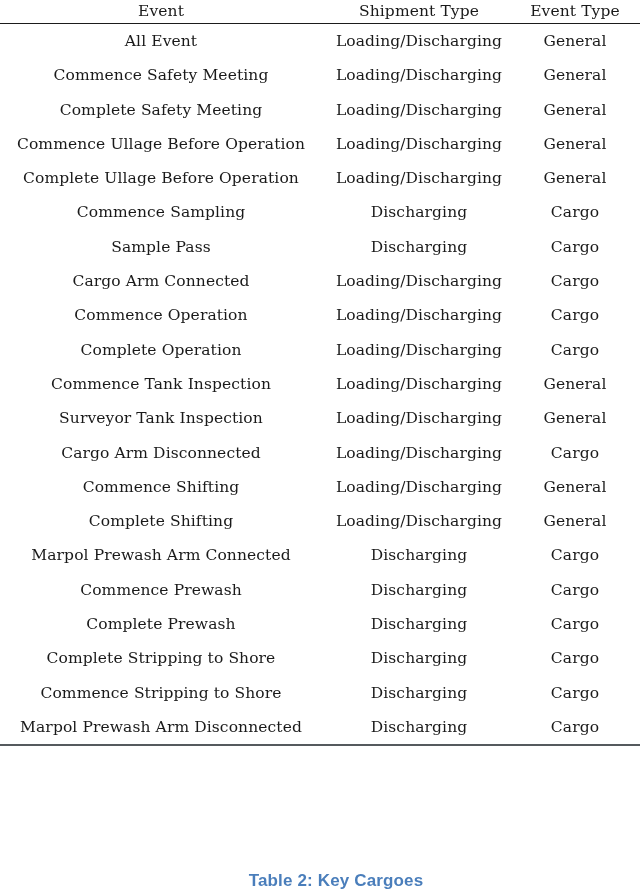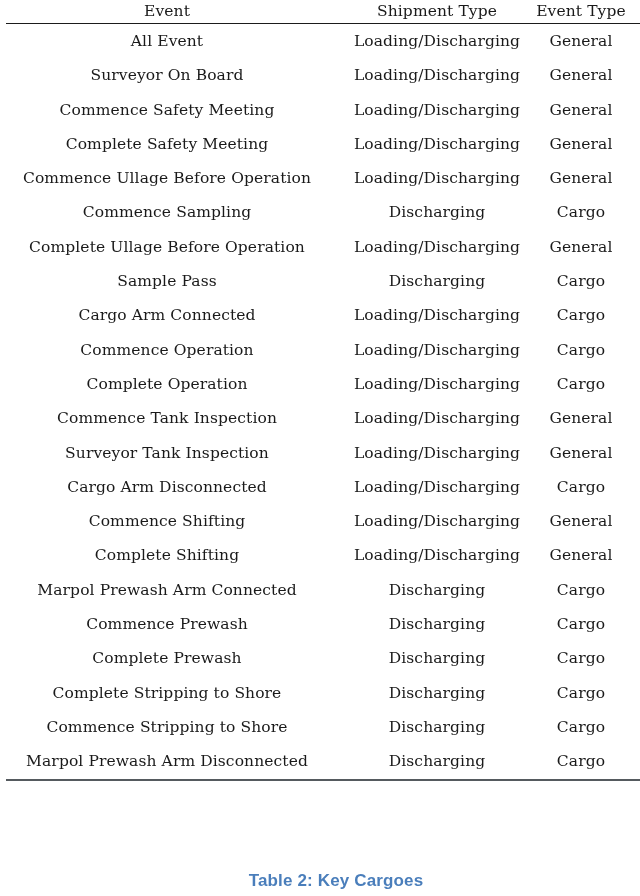--- a/index.html
+++ b/index.html
@@ -24,21 +24,20 @@
     width: 640px;
     height: 896px;
   }
 
   
   .table-wrap {
     position: absolute;
     left: 0;
     top: 0;
     width: 620px;
-    padding-left: 6px;
   }
 
   table.booktabs {
     border-collapse: collapse;
     width: 640px;
     table-layout: fixed;
   }
 
   table.booktabs col.c-event      { width: 324px; }
   table.booktabs col.c-shipment   { width: 186px; }
@@ -73,21 +72,21 @@
   table.booktabs tbody tr:last-child td {
     border-bottom: 2.2px solid #555a5e;
   }
 
   .cell-event     { font-size: 15.5px; }
   .cell-shipment  { font-size: 15.5px; }
   .cell-eventtype { font-size: 15.5px; }
 
   
   .col-off-event     { position: relative; left: -1px; }
-  .col-off-shipment  { position: relative; left: 14px; }
+  .col-off-shipment  { position: relative; left: 2px; }
   .col-off-eventtype { position: relative; left: 0px; }
 
   
   .caption {
     position: absolute;
     left: 16px;
     top: 871px;
     width: 640px;
     text-align: center;
     font-family: "Liberation Sans", "DejaVu Sans", sans-serif;
@@ -122,48 +121,43 @@
           </th>
         </tr>
       </thead>
       <tbody id="table-body">
           <tr>
             <td class="cell-event"><span class="col-off-event">All Event</span></td>
             <td class="cell-shipment"><span class="col-off-shipment">Loading/Discharging</span></td>
             <td class="cell-eventtype"><span class="col-off-eventtype">General</span></td>
           </tr>
           <tr>
-            <td class="cell-event"><span class="col-off-event">Surveyor On Board</span></td>
-            <td class="cell-shipment"><span class="col-off-shipment">Loading/Discharging</span></td>
-            <td class="cell-eventtype"><span class="col-off-eventtype">General</span></td>
-          </tr>
-          <tr>
             <td class="cell-event"><span class="col-off-event">Commence Safety Meeting</span></td>
             <td class="cell-shipment"><span class="col-off-shipment">Loading/Discharging</span></td>
             <td class="cell-eventtype"><span class="col-off-eventtype">General</span></td>
           </tr>
           <tr>
             <td class="cell-event"><span class="col-off-event">Complete Safety Meeting</span></td>
             <td class="cell-shipment"><span class="col-off-shipment">Loading/Discharging</span></td>
             <td class="cell-eventtype"><span class="col-off-eventtype">General</span></td>
           </tr>
           <tr>
             <td class="cell-event"><span class="col-off-event">Commence Ullage Before Operation</span></td>
             <td class="cell-shipment"><span class="col-off-shipment">Loading/Discharging</span></td>
             <td class="cell-eventtype"><span class="col-off-eventtype">General</span></td>
           </tr>
           <tr>
+            <td class="cell-event"><span class="col-off-event">Complete Ullage Before Operation</span></td>
+            <td class="cell-shipment"><span class="col-off-shipment">Loading/Discharging</span></td>
+            <td class="cell-eventtype"><span class="col-off-eventtype">General</span></td>
+          </tr>
+          <tr>
             <td class="cell-event"><span class="col-off-event">Commence Sampling</span></td>
             <td class="cell-shipment"><span class="col-off-shipment">Discharging</span></td>
             <td class="cell-eventtype"><span class="col-off-eventtype">Cargo</span></td>
-          </tr>
-          <tr>
-            <td class="cell-event"><span class="col-off-event">Complete Ullage Before Operation</span></td>
-            <td class="cell-shipment"><span class="col-off-shipment">Loading/Discharging</span></td>
-            <td class="cell-eventtype"><span class="col-off-eventtype">General</span></td>
           </tr>
           <tr>
             <td class="cell-event"><span class="col-off-event">Sample Pass</span></td>
             <td class="cell-shipment"><span class="col-off-shipment">Discharging</span></td>
             <td class="cell-eventtype"><span class="col-off-eventtype">Cargo</span></td>
           </tr>
           <tr>
             <td class="cell-event"><span class="col-off-event">Cargo Arm Connected</span></td>
             <td class="cell-shipment"><span class="col-off-shipment">Loading/Discharging</span></td>
             <td class="cell-eventtype"><span class="col-off-eventtype">Cargo</span></td>

